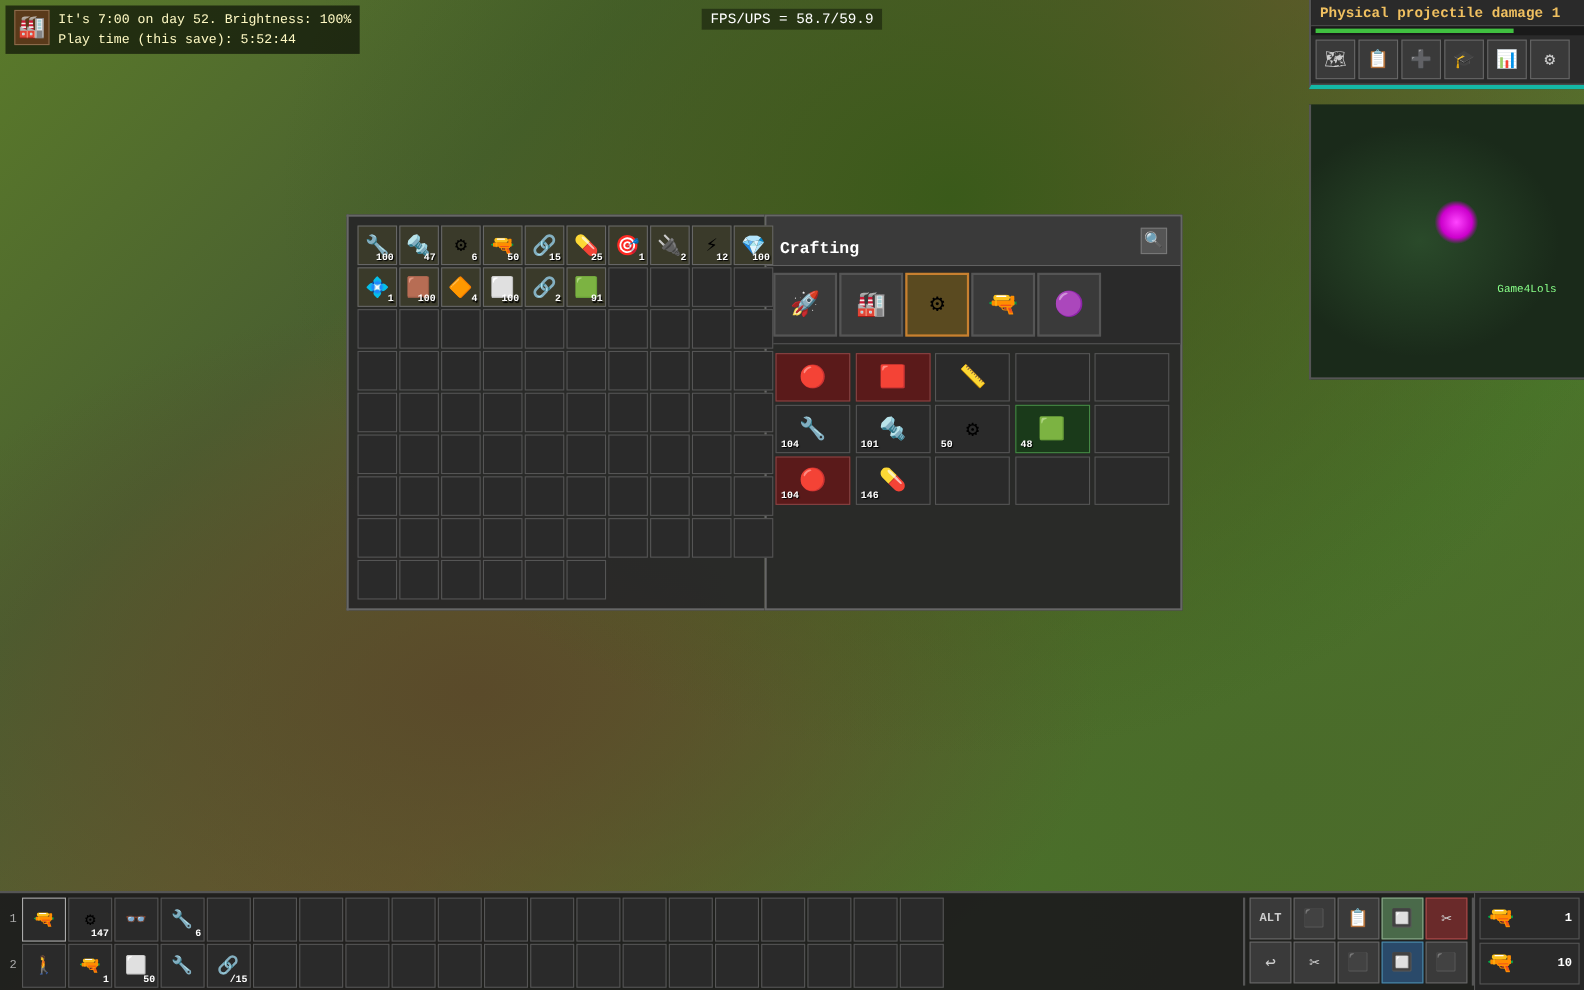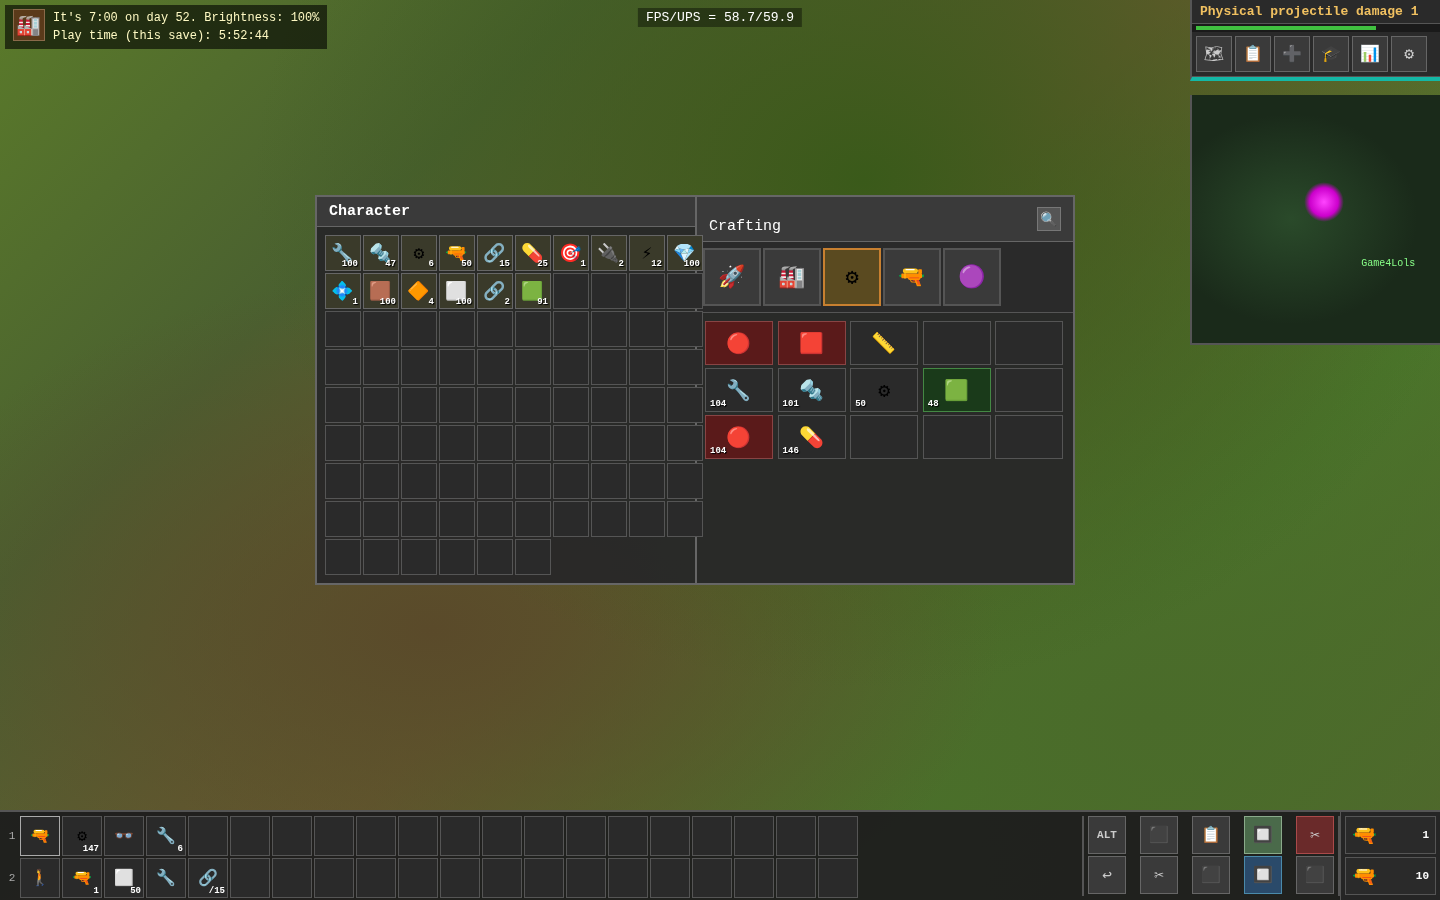--- a/index.html
+++ b/index.html
@@ -223,21 +223,21 @@
       display: flex;
       justify-content: space-between;
       align-items: center;
       padding: 6px 12px;
       background: #3a3a3a;
       border-bottom: 1px solid #666;
     }
     #crafting-title {
       color: #ffffff;
       font-size: 15px;
-      font-weight: normal;
+      font-weight: bold;
       margin-top: 15px;
     }
     #crafting-search-btn {
       width: 24px;
       height: 24px;
       background: #555;
       border: 1px solid #777;
       color: #fff;
       font-size: 14px;
       display: flex;
@@ -354,21 +354,21 @@
 
     
     #action-buttons {
       display: flex;
       flex-direction: column;
       padding: 4px;
       gap: 2px;
     }
     .action-row {
       display: flex;
-      gap: 14px;
+      gap: 2px;
     }
     .action-btn {
       width: 38px;
       height: 38px;
       background: #3a3a3a;
       border: 1px solid #666;
       display: flex;
       align-items: center;
       justify-content: center;
       color: #ccc;
@@ -447,21 +447,20 @@
 <div id="minimap">
   <div id="minimap-content">
     <div id="minimap-marker"></div>
     <div id="minimap-label" style="color:#88ff88; font-size:10px; position:absolute; bottom:30%; right:10%;text-align:center;">Game4Lols</div>
   </div>
 </div>
 
 <div id="main-panel">
 
   <div id="character-panel">
-    <div id="character-title">Character</div>
     <div id="inventory-grid">
 
       <div class="inv-slot filled item-yellow">
         <span class="slot-icon">🔧</span>
         <span class="slot-count">100</span>
       </div>
       <div class="inv-slot filled item-yellow">
         <span class="slot-icon">🔩</span>
         <span class="slot-count">47</span>
       </div>

